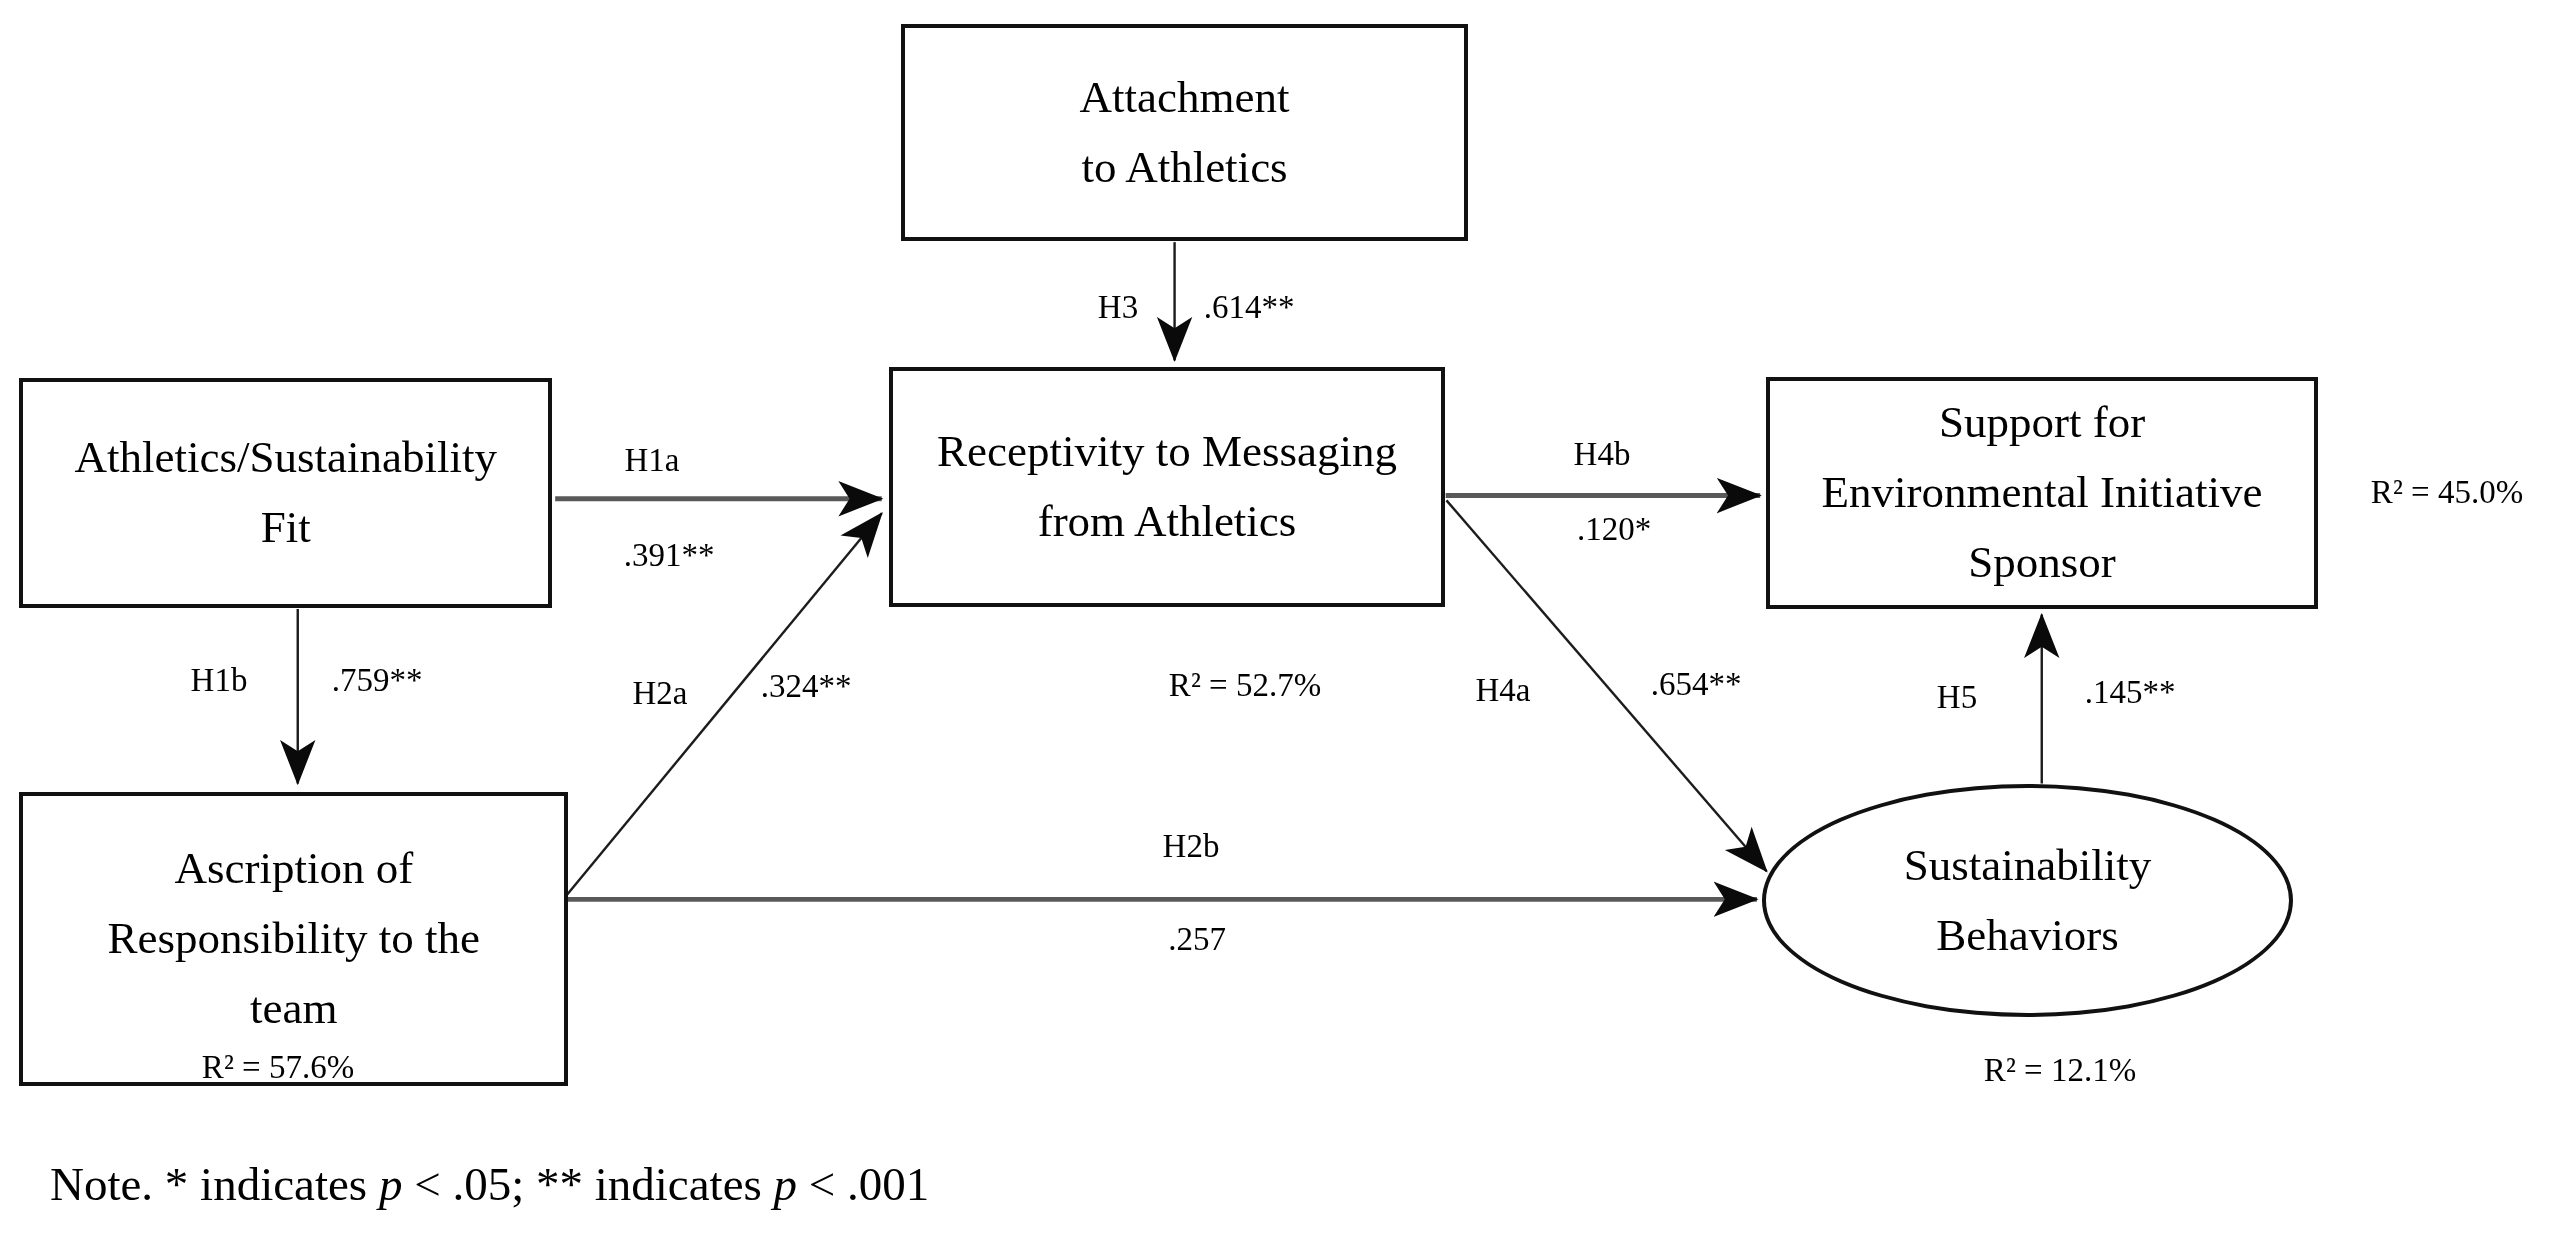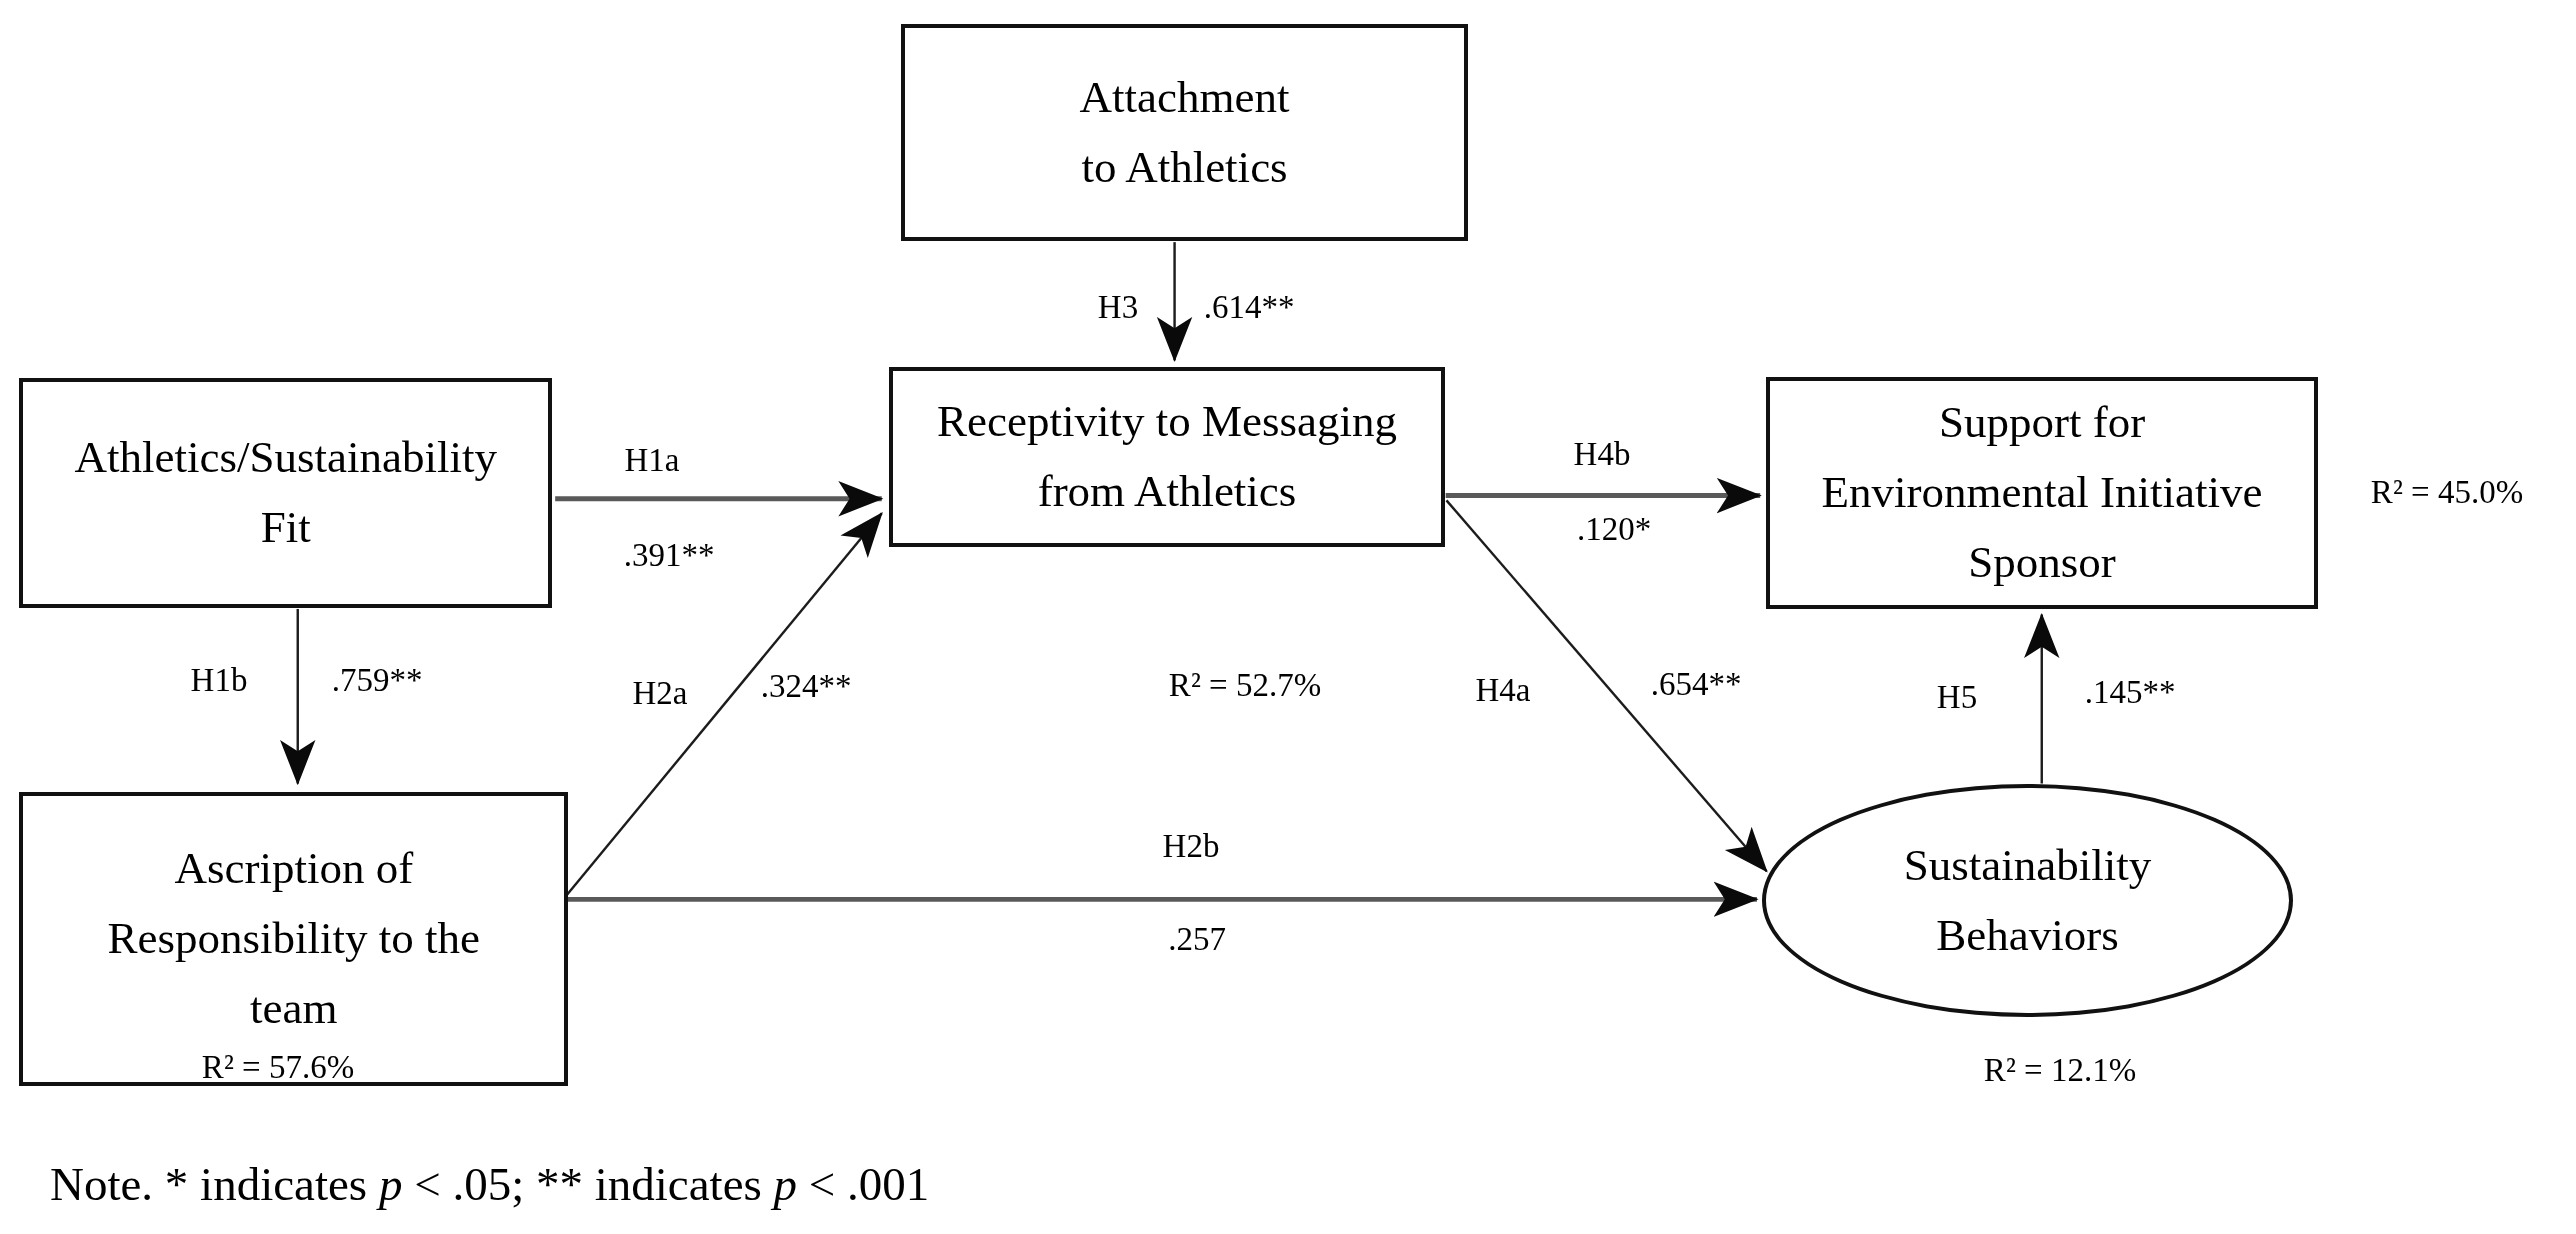--- a/index.html
+++ b/index.html
@@ -58,21 +58,21 @@
   <div class="node" style="left:889px; top:24px;  width:567px; height:217px;margin-left:12px;">
     <span class="nl">Attachment
 to Athletics</span>
   </div>
 
   <div class="node" style="left:19.3px;  top:378px; width:533px; height:230px;">
     <span class="nl">Athletics/Sustainability
 Fit</span>
   </div>
 
-  <div class="node" style="left:889px; top:367px; width:556px; height:180px;">
+  <div class="node" style="left:889px; top:367px; width:556px; height:240px;">
     <span class="nl">Receptivity to Messaging
 from Athletics</span>
   </div>
 
   <div class="node" style="left:1766px; top:377px; width:552px; height:232px;">
     <span class="nl">Support for
 Environmental Initiative
 Sponsor</span>
   </div>
 

